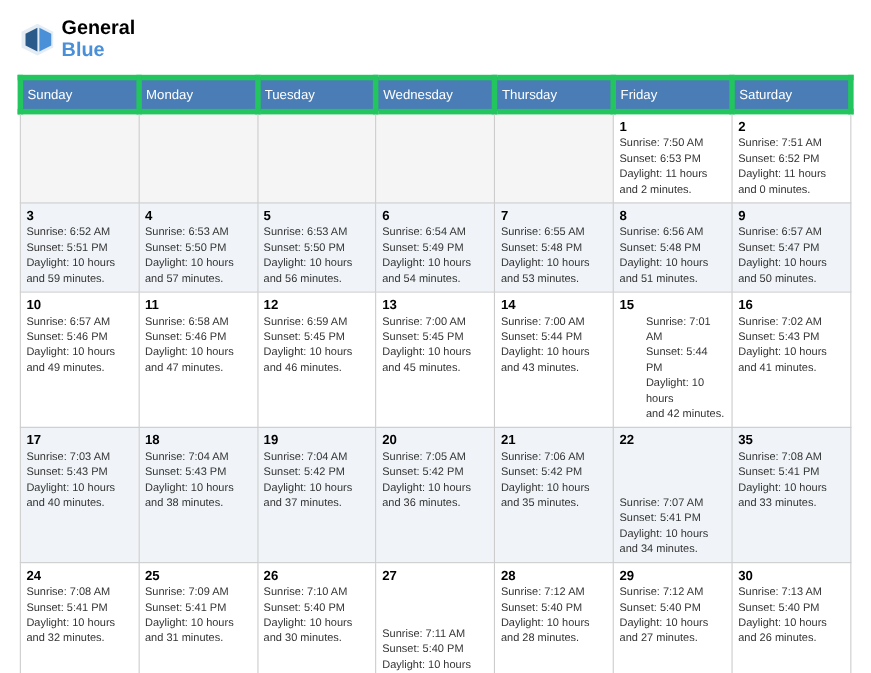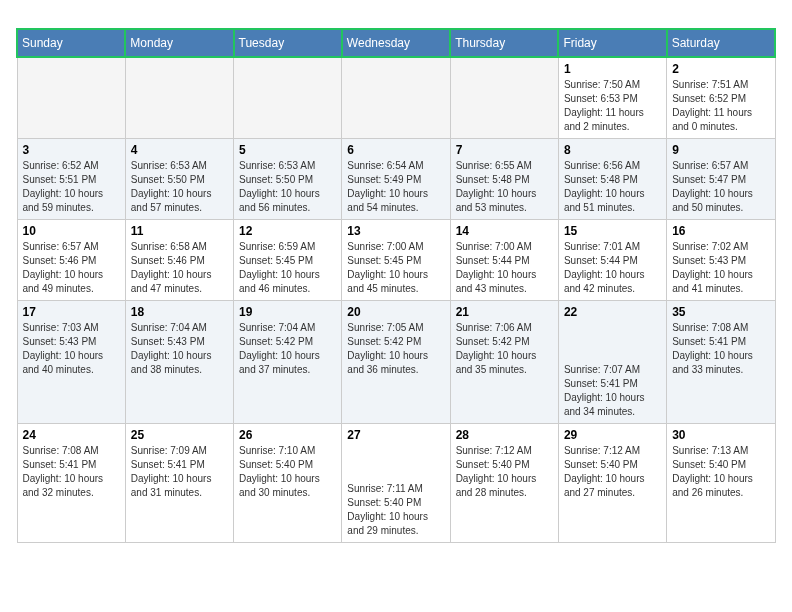--- a/index.html
+++ b/index.html
@@ -49,21 +49,21 @@
       border-collapse: collapse;
       font-size: 11px;
     }
     .calendar th {
       background: #4a7db5;
       color: #fff;
       padding: 6px 4px;
       text-align: left;
       font-size: 12px;
       font-weight: normal;
-      border: 2px solid #22c55e;
+      border: 5px solid #22c55e;
     }
     .calendar td {
       border: 1px solid #ccc;
       vertical-align: top;
       padding: 4px 5px;
       width: 108px;
       min-height: 80px;
       height: 80px;
       background: #fff;
     }
@@ -82,20 +82,33 @@
     .day-info {
       font-size: 10px;
       line-height: 1.4;
       color: #333;
     }
   </style>
 </head>
 <body>
 
 <div class="header">
+  <div class="logo">
+    <svg class="logo-icon" viewBox="0 0 40 40">
+      <rect x="0" y="0" width="40" height="40" fill="white"></rect>
+
+      <polygon points="20,4 36,12 36,28 20,36 4,28 4,12" fill="#4a7db5" opacity="0.15"></polygon>
+      <polygon points="22,8 34,14 34,26 22,32" fill="#4a90d9"></polygon>
+      <polygon points="8,14 20,8 20,32 8,26" fill="#2a5a8a"></polygon>
+    </svg>
+    <div class="logo-text">
+      <span class="general">General</span>
+      <span class="blue">Blue</span>
+    </div>
+  </div>
 </div>
 
 <table class="calendar">
   <thead>
     <tr>
     <th>Sunday</th>
         <th>Monday</th>
         <th>Tuesday</th>
         <th>Wednesday</th>
         <th>Thursday</th>
@@ -207,21 +220,21 @@
         </td>
         <td>
           <span class="day-num">14</span>
           <div class="day-info" style="white-space: pre-line;">Sunrise: 7:00 AM
 Sunset: 5:44 PM
 Daylight: 10 hours
 and 43 minutes.</div>
         </td>
         <td>
           <span class="day-num">15</span>
-          <div class="day-info" style="white-space: pre-line;">Sunrise: 7:01 AM
+          <div class="day-info" style="white-space: pre-line; margin-left: 24px;">Sunrise: 7:01 AM
 Sunset: 5:44 PM
 Daylight: 10 hours
 and 42 minutes.</div>
         </td>
         <td>
           <span class="day-num">16</span>
           <div class="day-info" style="white-space: pre-line;">Sunrise: 7:02 AM
 Sunset: 5:43 PM
 Daylight: 10 hours
 and 41 minutes.</div>

